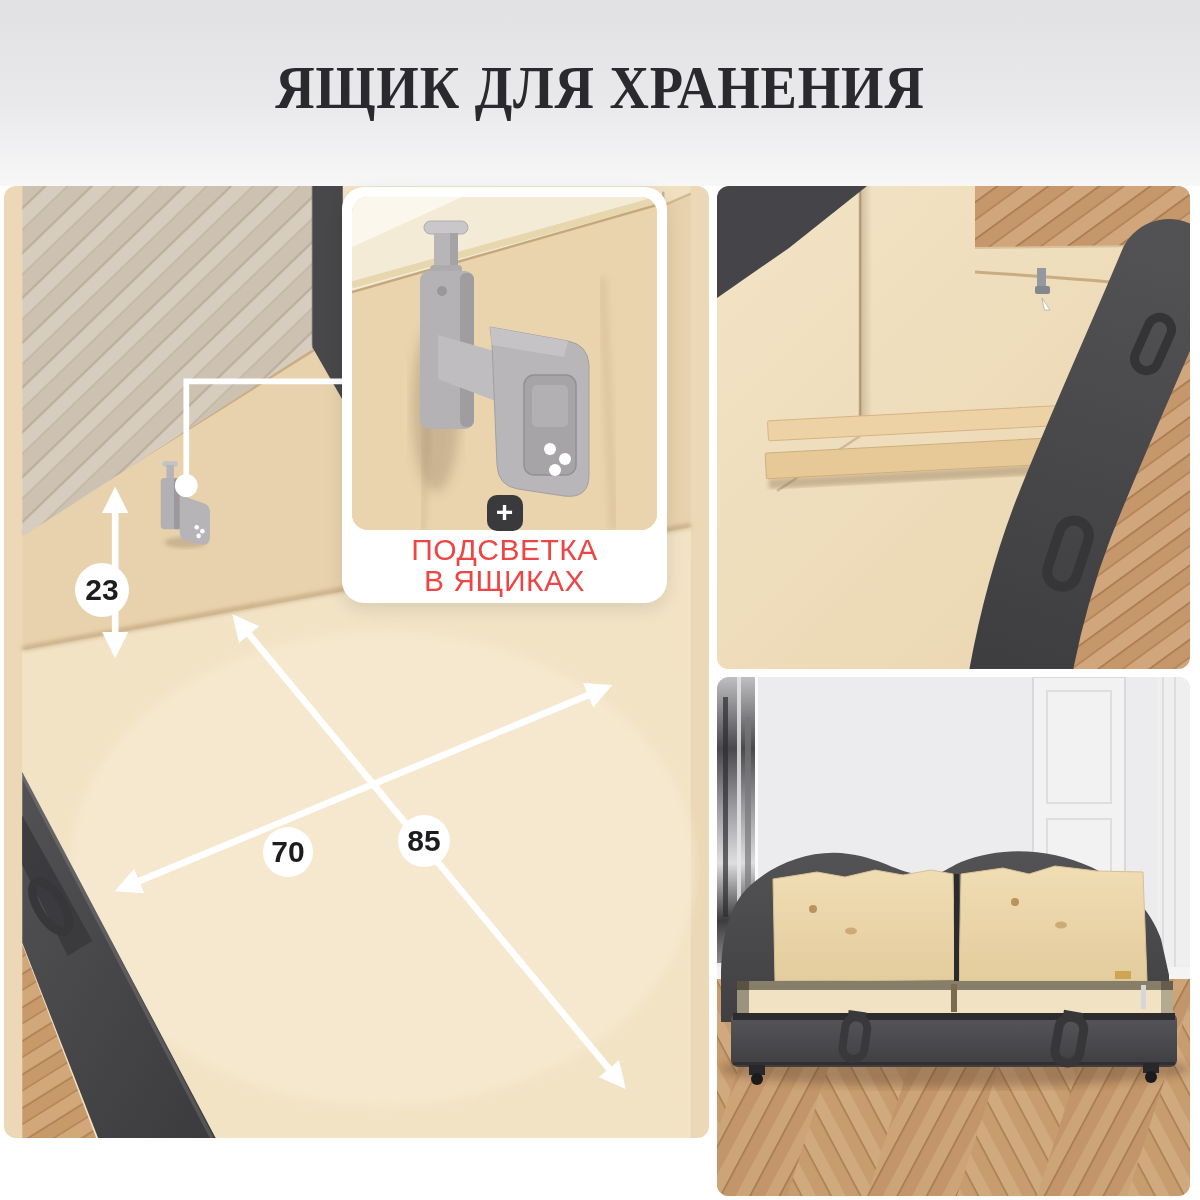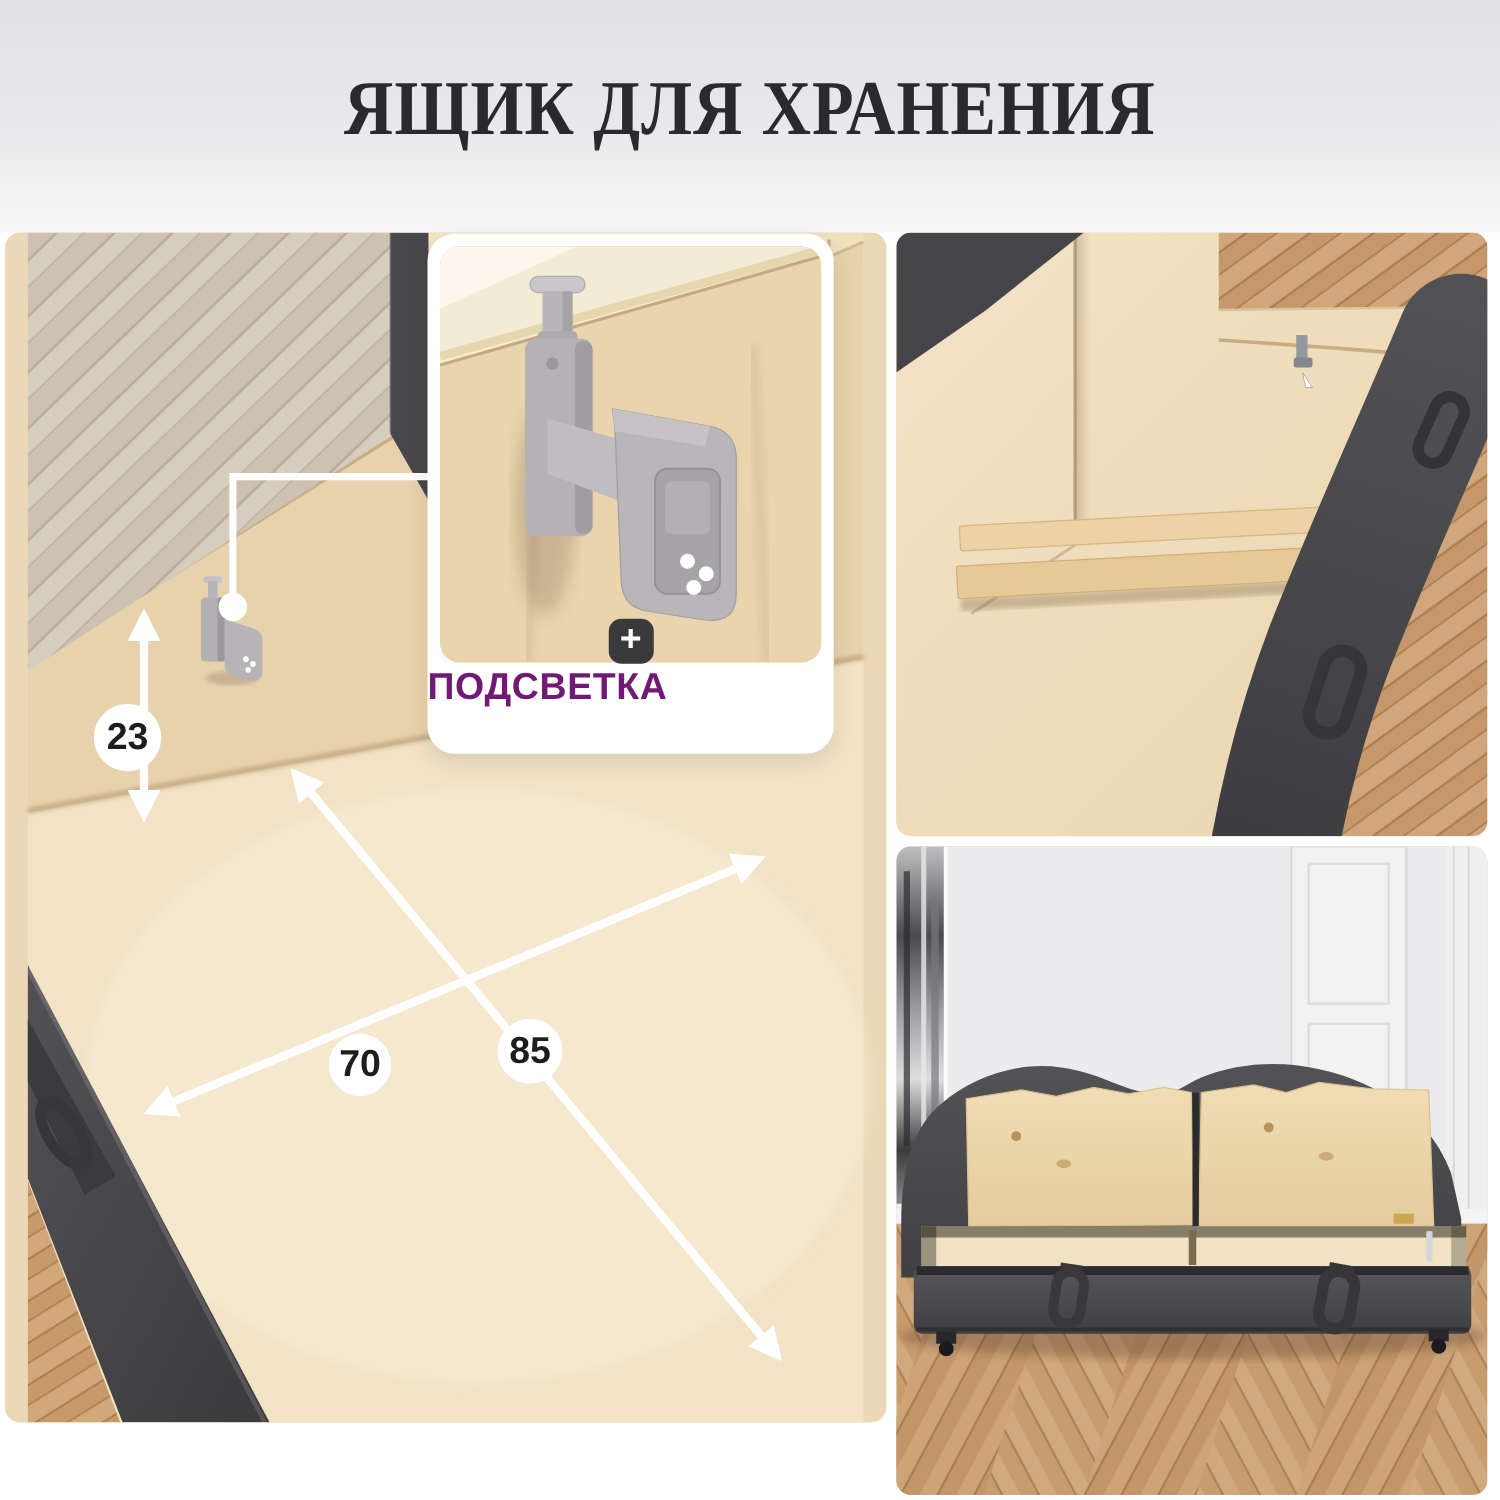--- a/index.html
+++ b/index.html
@@ -26,22 +26,22 @@
   #badgeL{left:394px;top:629px;width:52px;height:52px;}
 
   .card{position:absolute;left:342px;top:187px;width:325px;height:416px;background:#ffffff;
     border-radius:22px;box-shadow:0 6px 18px rgba(0,0,0,.10);}
   .card-photo{position:absolute;left:10px;top:10px;width:305px;height:333px;border-radius:16px;overflow:hidden;background:#e9d4ae;}
   .card-photo svg{display:block;width:100%;height:100%;}
   .plus-badge{position:absolute;left:50%;top:308px;transform:translateX(-50%);
     width:36px;height:36px;border-radius:10px;background:#3a3a3c;color:#ffffff;
     display:flex;align-items:center;justify-content:center;
     font-size:30px;font-weight:700;line-height:1;padding-bottom:2px;box-sizing:border-box;}
-  .card-caption{position:absolute;left:0;top:347px;width:100%;
-    font-weight:700;font-size:30px;line-height:31px;letter-spacing:.5px;color:#701a75;}
+  .card-caption{position:absolute;left:0;top:347px;width:100%;text-align:center;
+    font-weight:400;font-size:30px;line-height:31px;letter-spacing:.5px;color:#ef4444;}
 </style>
 </head>
 <body>
 
 <div class="page">
 
   <header class="header">
     <h1>ЯЩИК ДЛЯ ХРАНЕНИЯ</h1>
   </header>
 
@@ -336,16 +336,17 @@
           <rect x="160" y="178" width="36" height="42" rx="5" fill="#b3b0b4"></rect>
           <circle cx="178" cy="242" r="6" fill="#ffffff"></circle>
           <circle cx="193" cy="252" r="6" fill="#ffffff"></circle>
           <circle cx="183" cy="263" r="6" fill="#ffffff"></circle>
         </g>
       </svg>
     </div>
     <div class="plus-badge">+</div>
     <div class="card-caption">
       <div>ПОДСВЕТКА</div>
+      <div>В ЯЩИКАХ</div>
     </div>
   </div>
 
 </div>
 
 </body></html>

